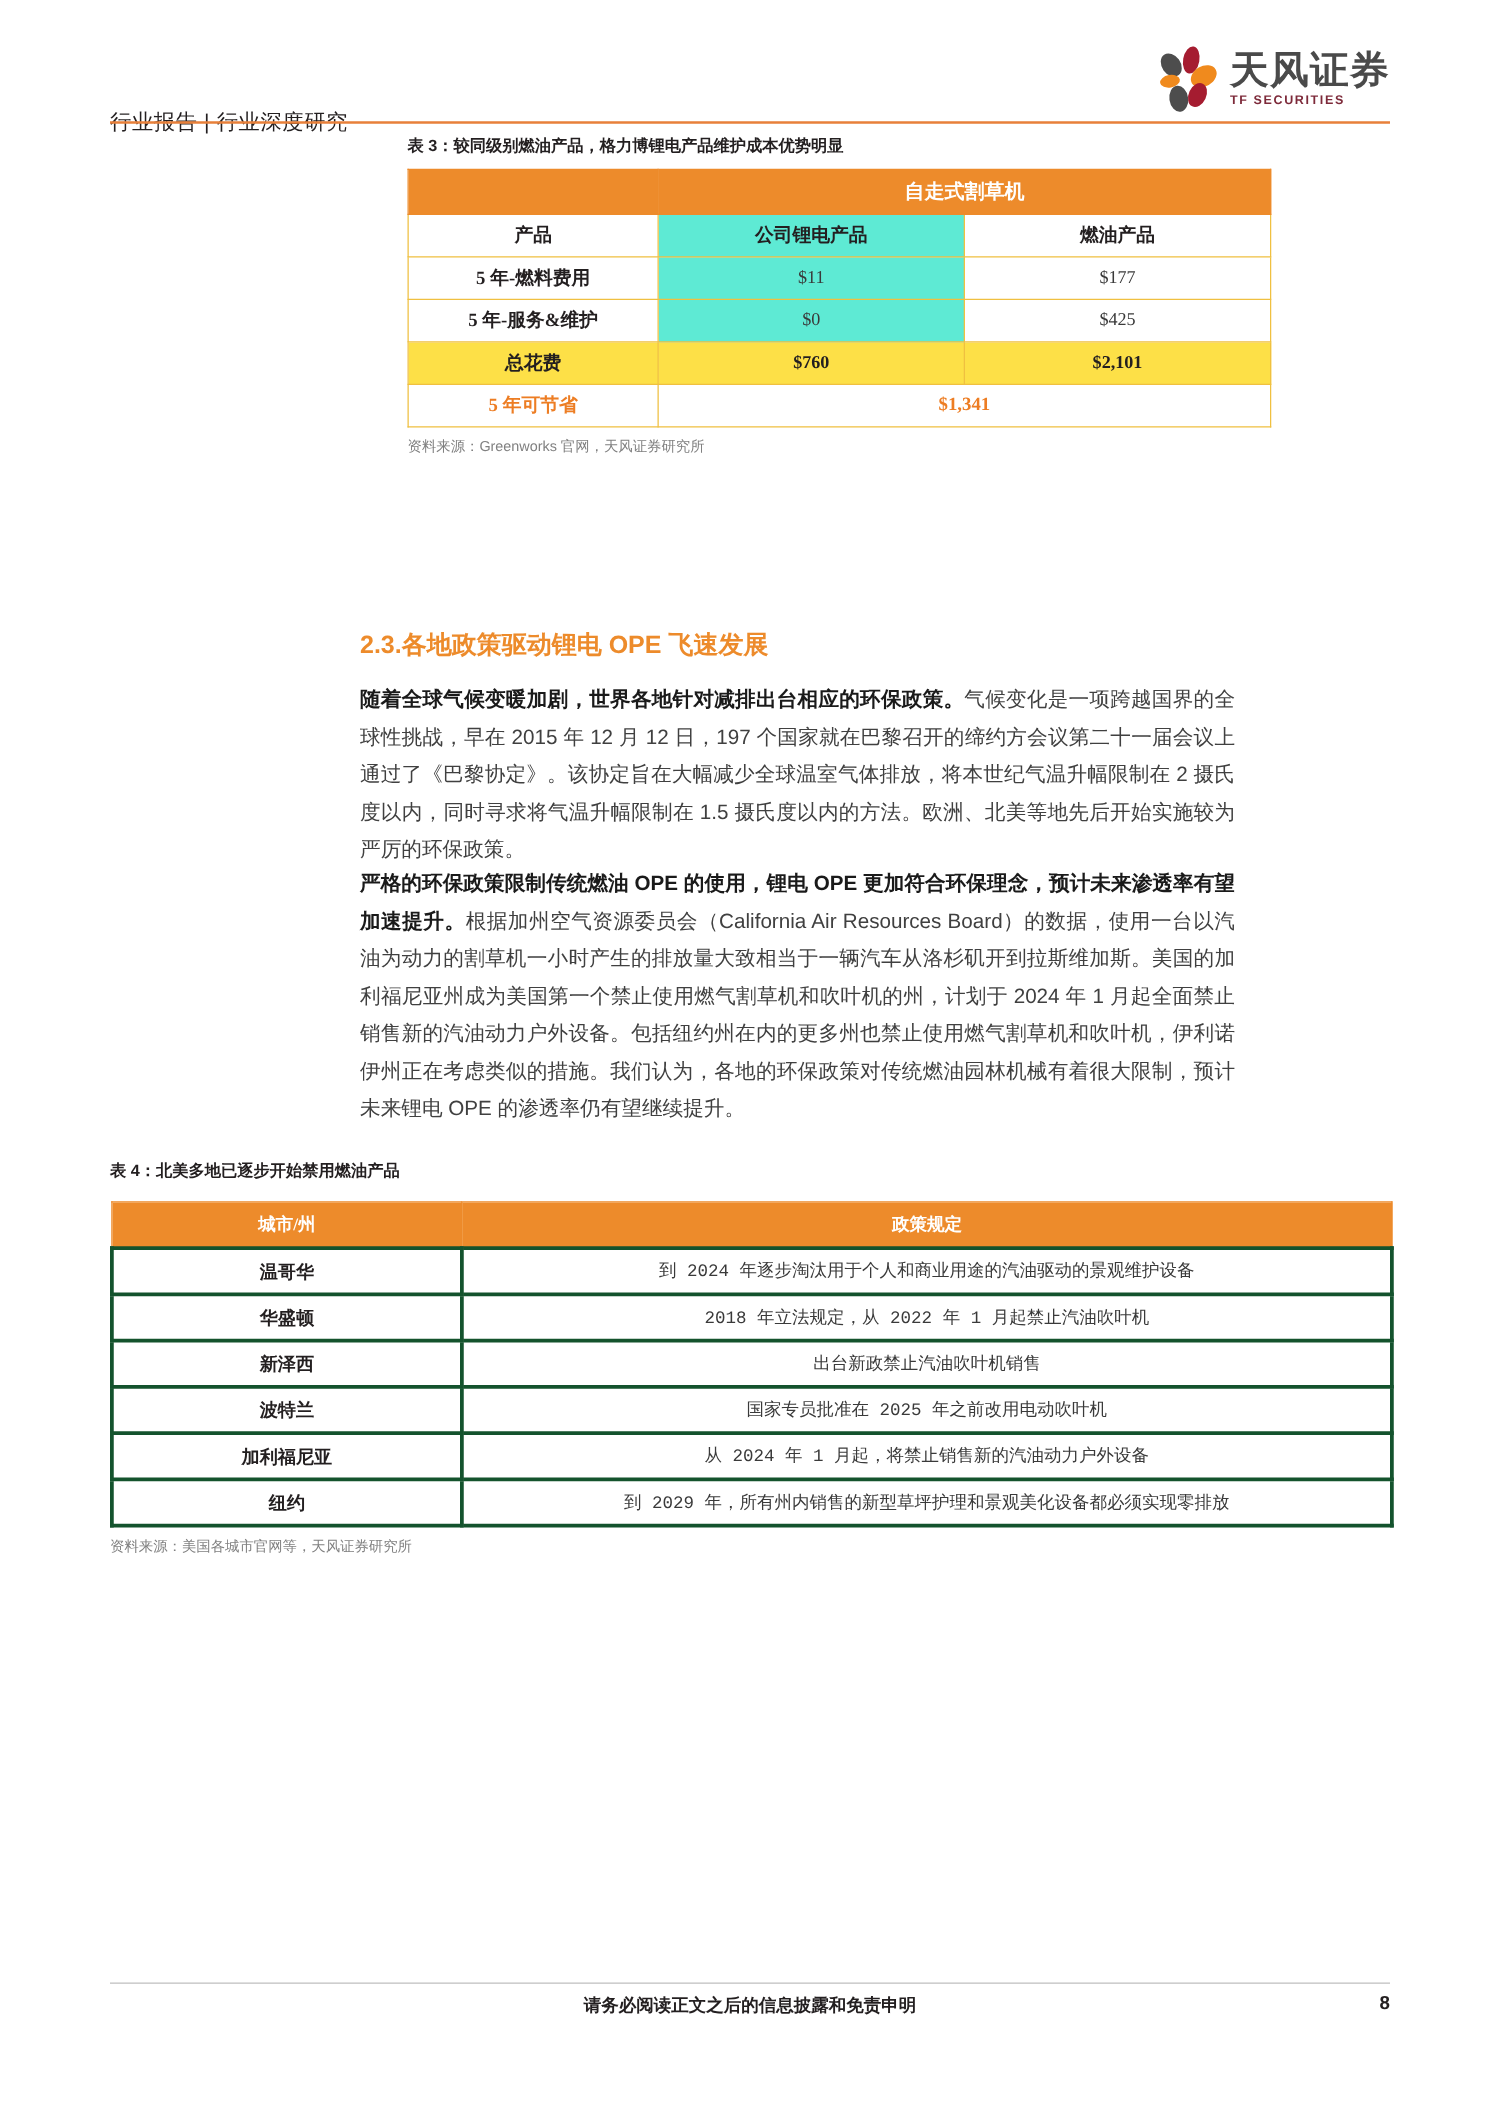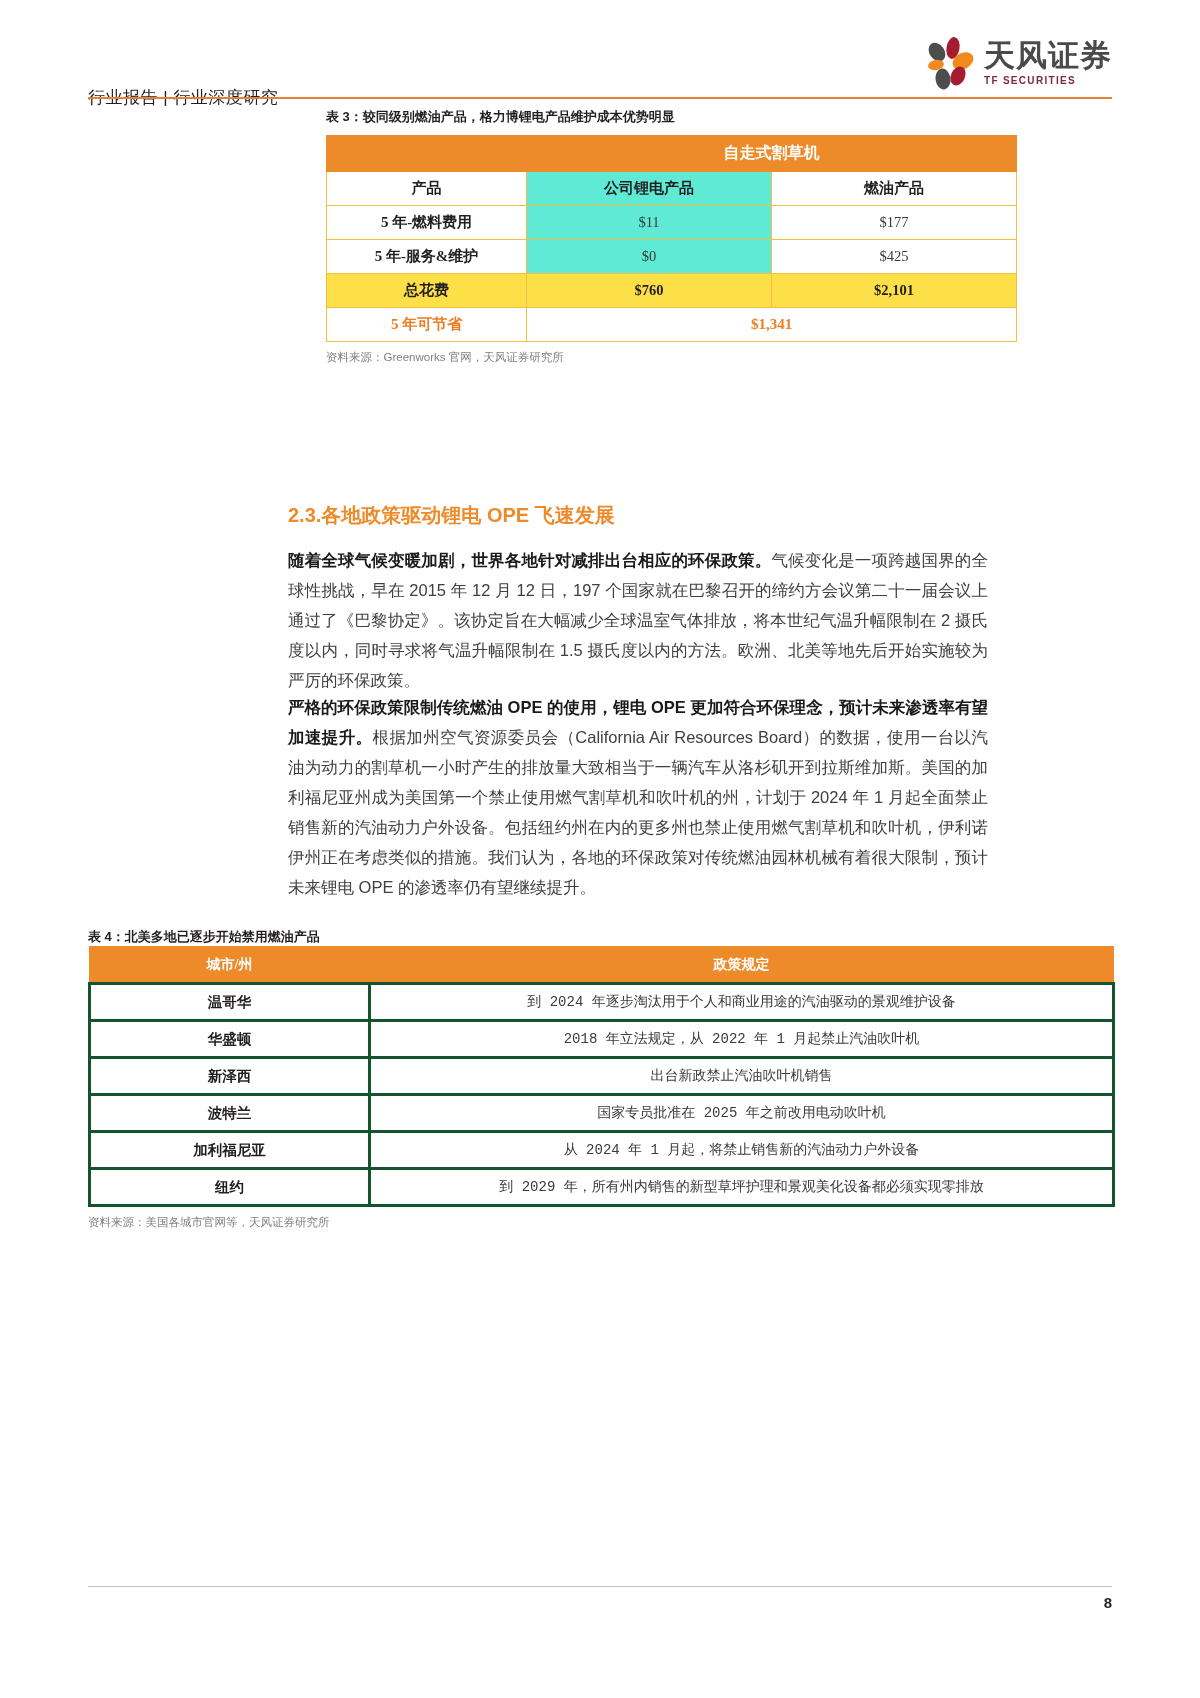--- a/index.html
+++ b/index.html
@@ -190,21 +190,21 @@
   
   .t4-block {
     position: absolute;
     left: 88px;
     top: 928px;
     width: 1024px;
   }
   table.t4 {
     border-collapse: collapse;
     width: 1024px;
-    margin-top: 0;
+    margin-top: 15px;
     table-layout: fixed;
   }
   table.t4 th {
     background: #ed8b2b;
     color: #ffffff;
     font-size: 14px;
     font-weight: bold;
     height: 33px;
     border: 1px solid #ed8b2b;
     font-family: "Liberation Serif", "DejaVu Serif", serif;
@@ -375,15 +375,16 @@
           <td class="city">纽约</td>
           <td>到 2029 年，所有州内销售的新型草坪护理和景观美化设备都必须实现零排放</td>
         </tr>
       </tbody>
     </table>
 
     <div class="tbl-source t4-source">资料来源：美国各城市官网等，天风证券研究所</div>
   </div>
 
   <div class="footer-rule"></div>
+  <div class="footer-text">请务必阅读正文之后的信息披露和免责申明</div>
   <div class="footer-page">8</div>
 
 </div>
 
 </body></html>

